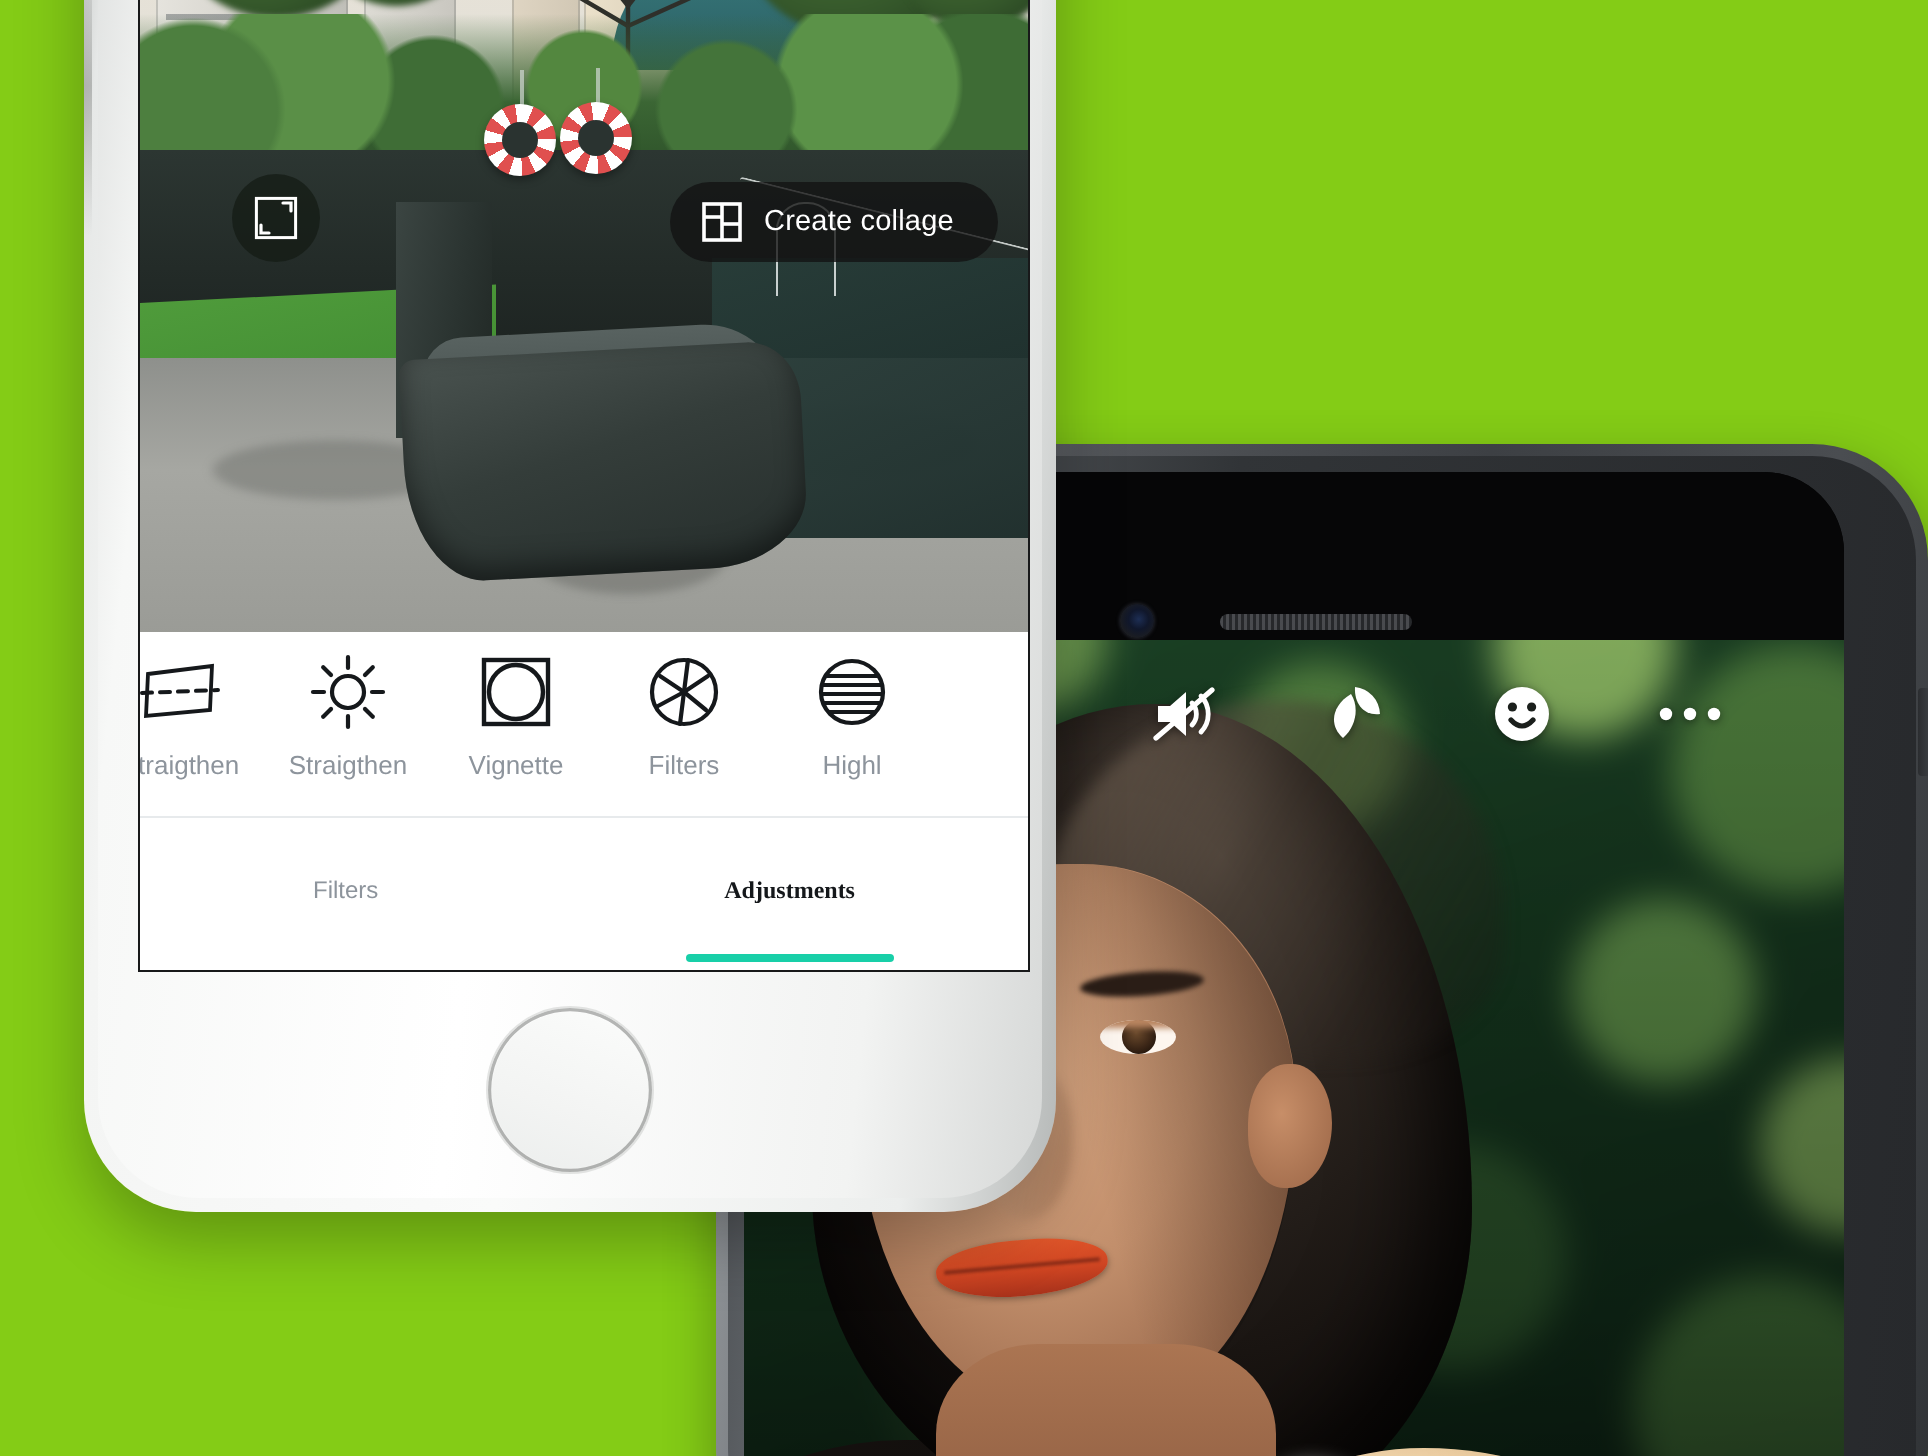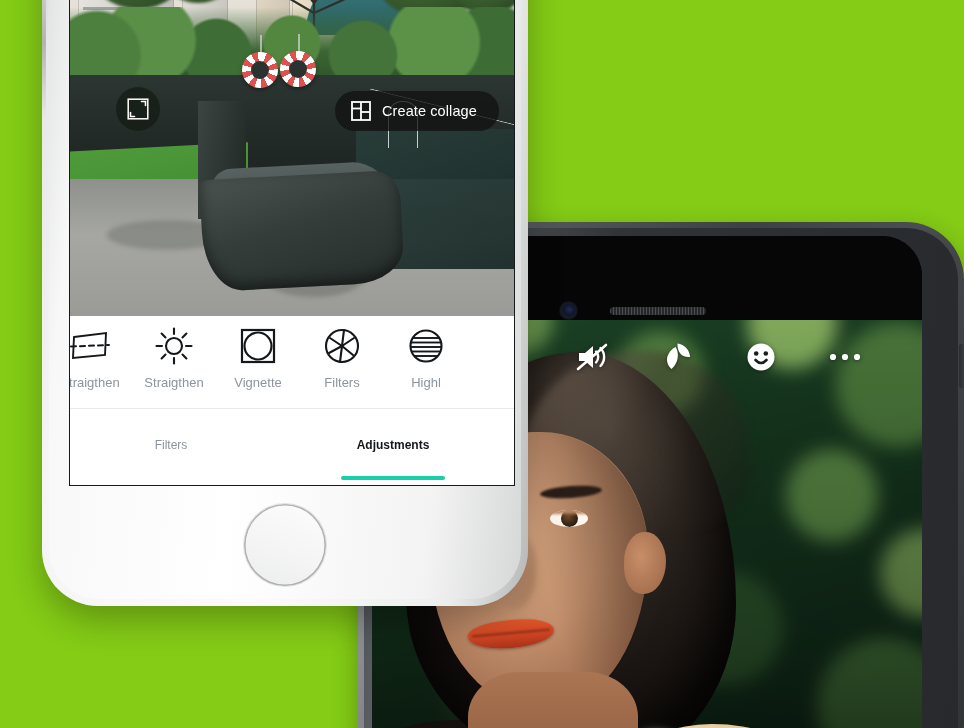--- a/index.html
+++ b/index.html
@@ -410,21 +410,21 @@
   }
   .p1-divider { position:absolute; left:0; top:529px; width:100%; height:1px; background:#e7eaec; }
 
   
   .p1-tabs {
     position:absolute; left:0; top:530px; width:100%; height:76px;
     background:#fff;
     display:flex; align-items:center; justify-content:space-around;
   }
   .tab { position:relative; font-size: 12px; color:#8d949c; padding: 10px 4px 14px; text-align:center; }
-  .tab.active { color:#15181b; font-weight:bold; }
+  .tab.active { color:#15181b; font-weight:bold;font-family:Liberation Serif, serif; }
   .tab .underline {
     position:absolute; left:50%; transform:translateX(-50%);
     bottom: -14px; width: 104px; height: 4px; background:#18cfa8; border-radius:2px;
   }
 
   .p1-homebtn {
     position:absolute;
     left: 50%; transform: translateX(-50%);
     top: 626px;
     width: 82px; height: 82px;

